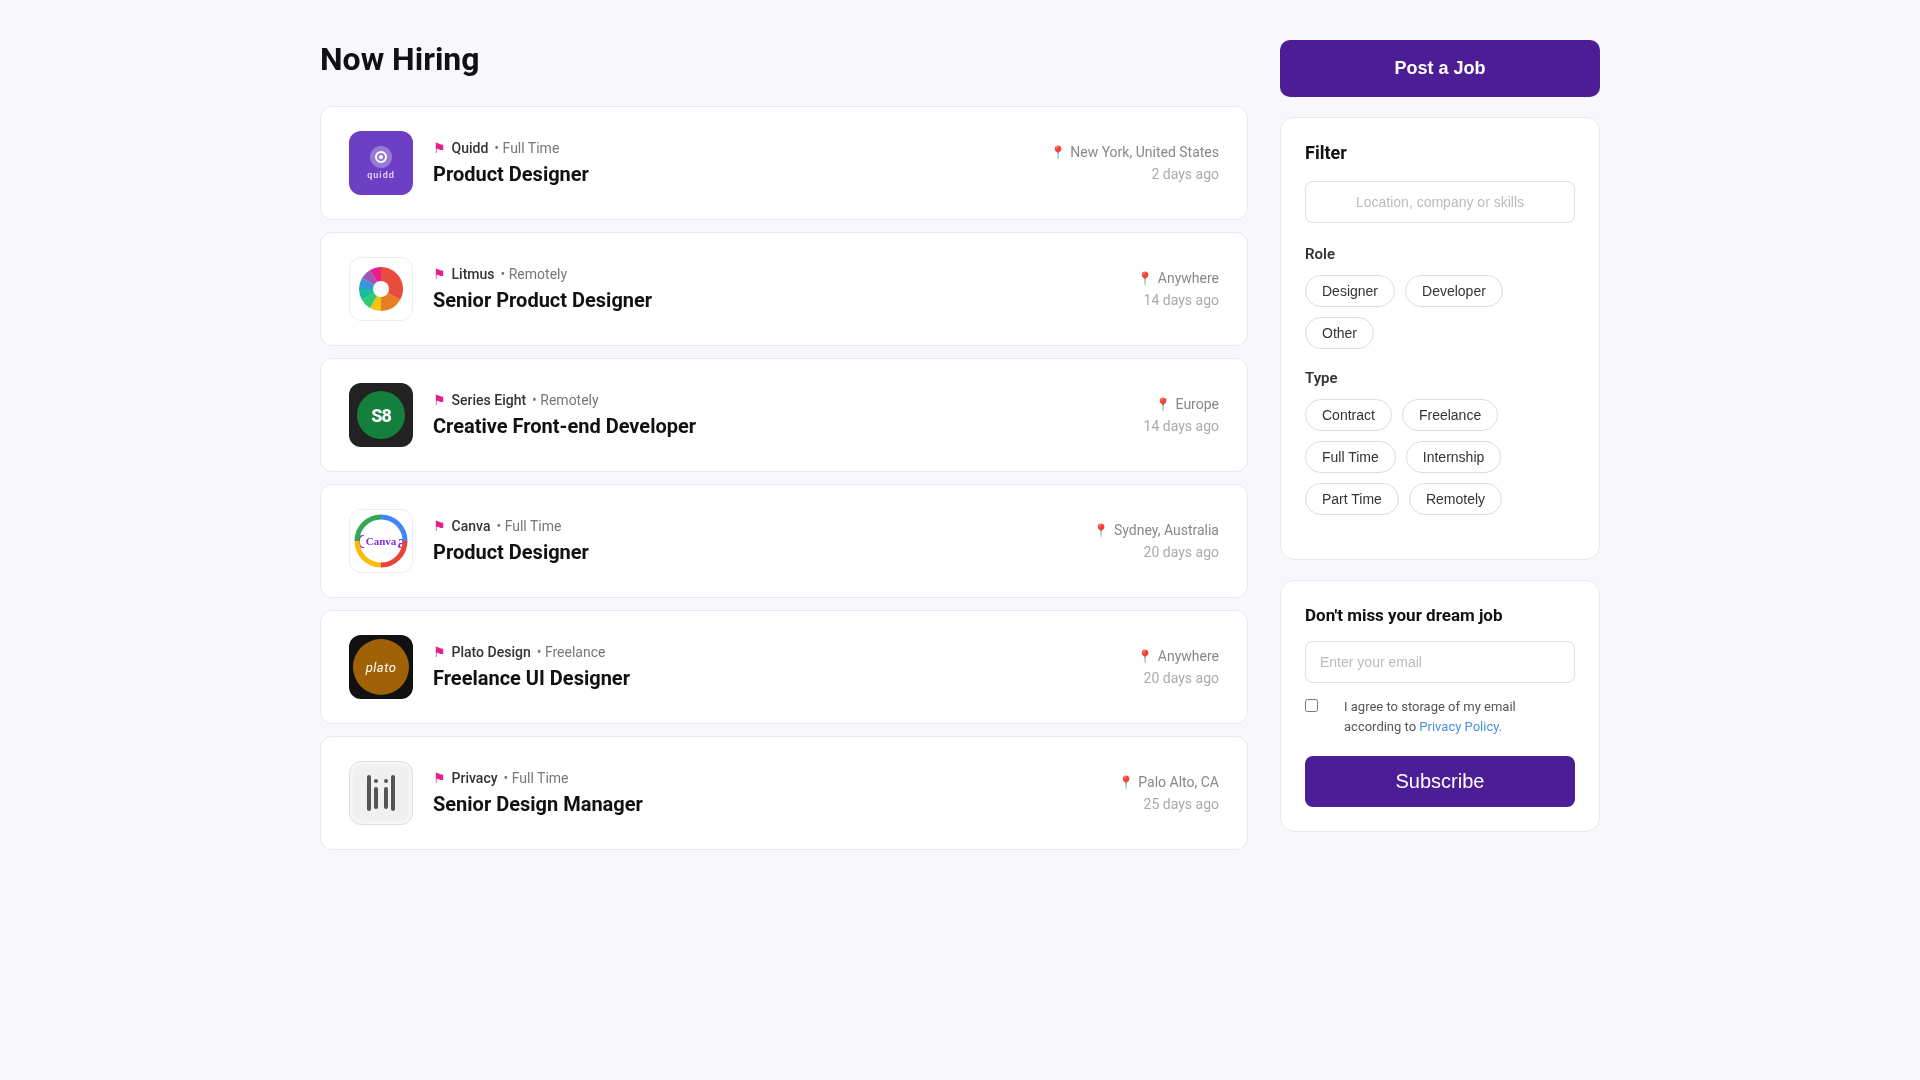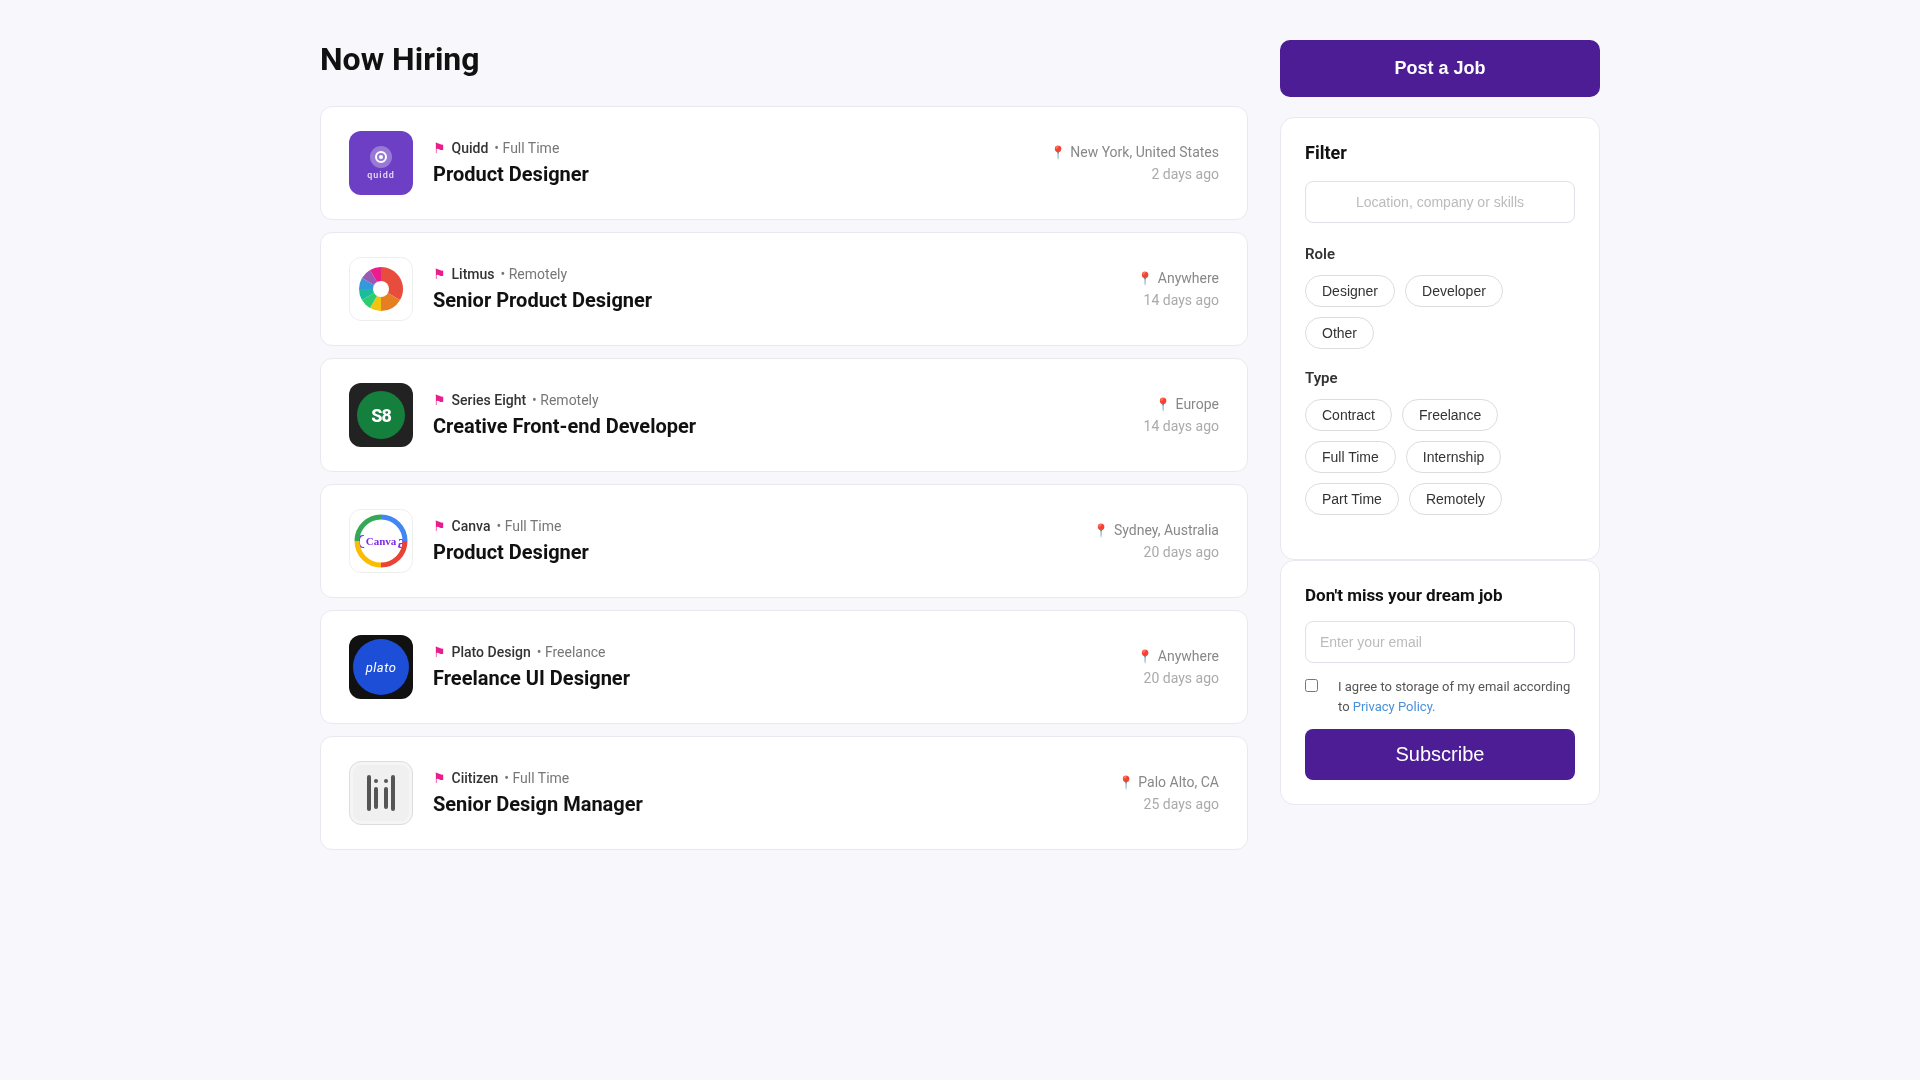--- a/index.html
+++ b/index.html
@@ -136,20 +136,21 @@
       font-weight: 600;
       cursor: pointer;
       margin-bottom: 20px;
       transition: background 0.2s;
     }
     .filter-panel {
       background: #fff;
       border: 1px solid #e8e8f0;
       border-radius: 14px;
       padding: 24px;
+      margin-bottom: 20px;
     }
     .filter-title {
       font-size: 18px;
       font-weight: 700;
       color: #111;
       margin-bottom: 18px;
     }
     .filter-input {
       width: 100%;
       border: 1px solid #e0e0e8;
@@ -204,22 +205,22 @@
       padding: 12px 14px;
       font-size: 14px;
       color: #999;
       outline: none;
       margin-bottom: 14px;
     }
     .email-input::placeholder { color: #bbb; }
     .agree-row {
       display: flex;
       align-items: flex-start;
-      gap: 20px;
-      margin-bottom: 13px;
+      gap: 26px;
+      margin-bottom: 20px;
       font-size: 13px;
       color: #555;
       line-height: 1.5;
     }
     .agree-row input[type="checkbox"] {
       margin-top: 2px;
       flex-shrink: 0;
     }
     .privacy-link {
       color: #4a90d9;
@@ -271,21 +272,21 @@
       display: flex;
       align-items: center;
       justify-content: center;
       font-size: 18px;
       font-weight: 800;
       letter-spacing: -1px;
     }
     .plato-logo {
       width: 56px;
       height: 56px;
-      background: #1d4ed8;
+      background: #a16207;
       border-radius: 50%;
       color: #fff;
       display: flex;
       align-items: center;
       justify-content: center;
       font-size: 13px;
       font-weight: 400;
       letter-spacing: 0.5px;
       font-style: italic;
     }
@@ -450,21 +451,21 @@
             <rect x="21" y="14" width="4" height="4" rx="2" fill="#555"></rect>
             <rect x="31" y="14" width="4" height="4" rx="2" fill="#555"></rect>
 
             <rect x="21" y="22" width="4" height="22" rx="2" fill="#555"></rect>
             <rect x="31" y="22" width="4" height="22" rx="2" fill="#555"></rect>
           </svg>
         </div>
         <div class="job-info">
           <div class="job-company-line">
             <span class="bookmark-icon">⚑</span>
-            <span class="company-name">Ciitizen</span>
+            <span class="company-name">Privacy</span>
             <span class="job-type-text">• Full Time</span>
           </div>
           <div class="job-title">Senior Design Manager</div>
         </div>
         <div class="job-meta-right">
           <div class="job-location">
               <span class="pin-icon">📍</span>
               <span>Palo Alto, CA</span>
             </div>
           <div class="job-date">25 days ago</div>

